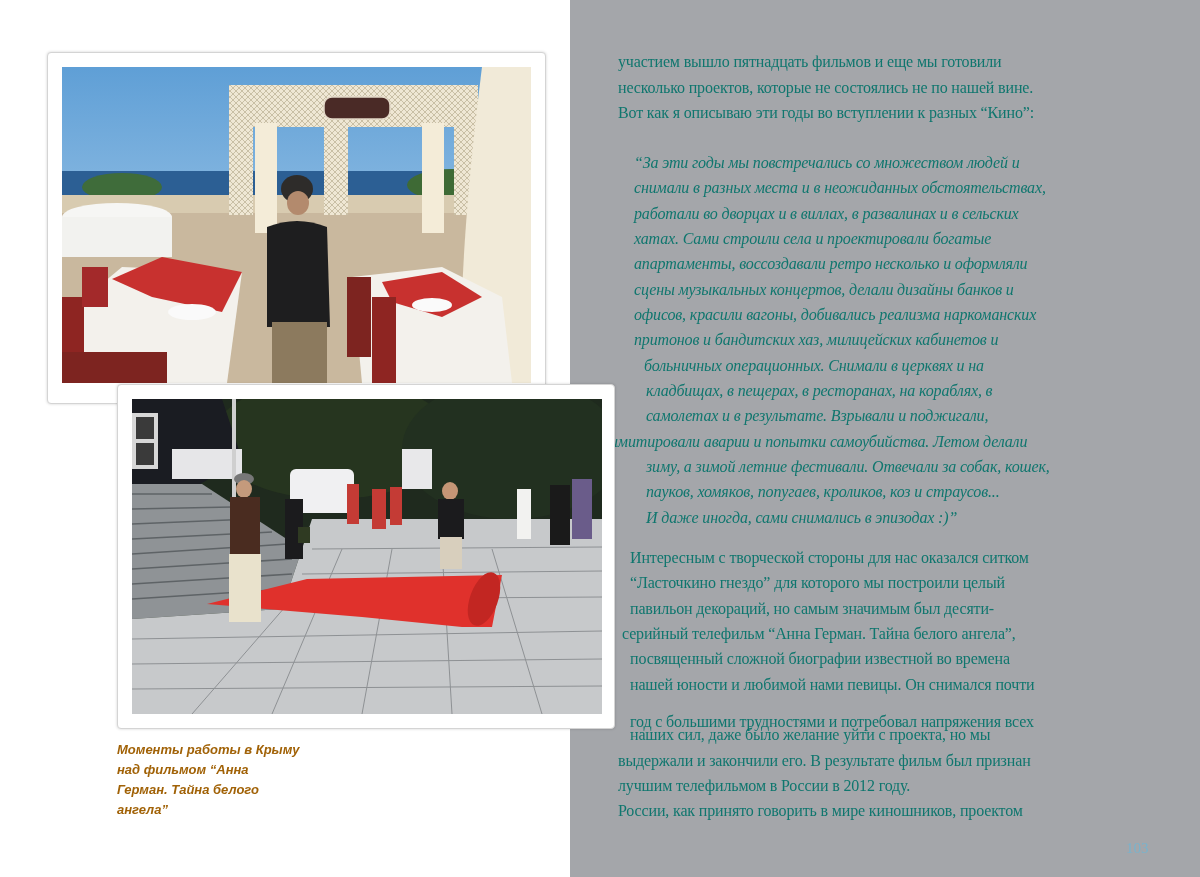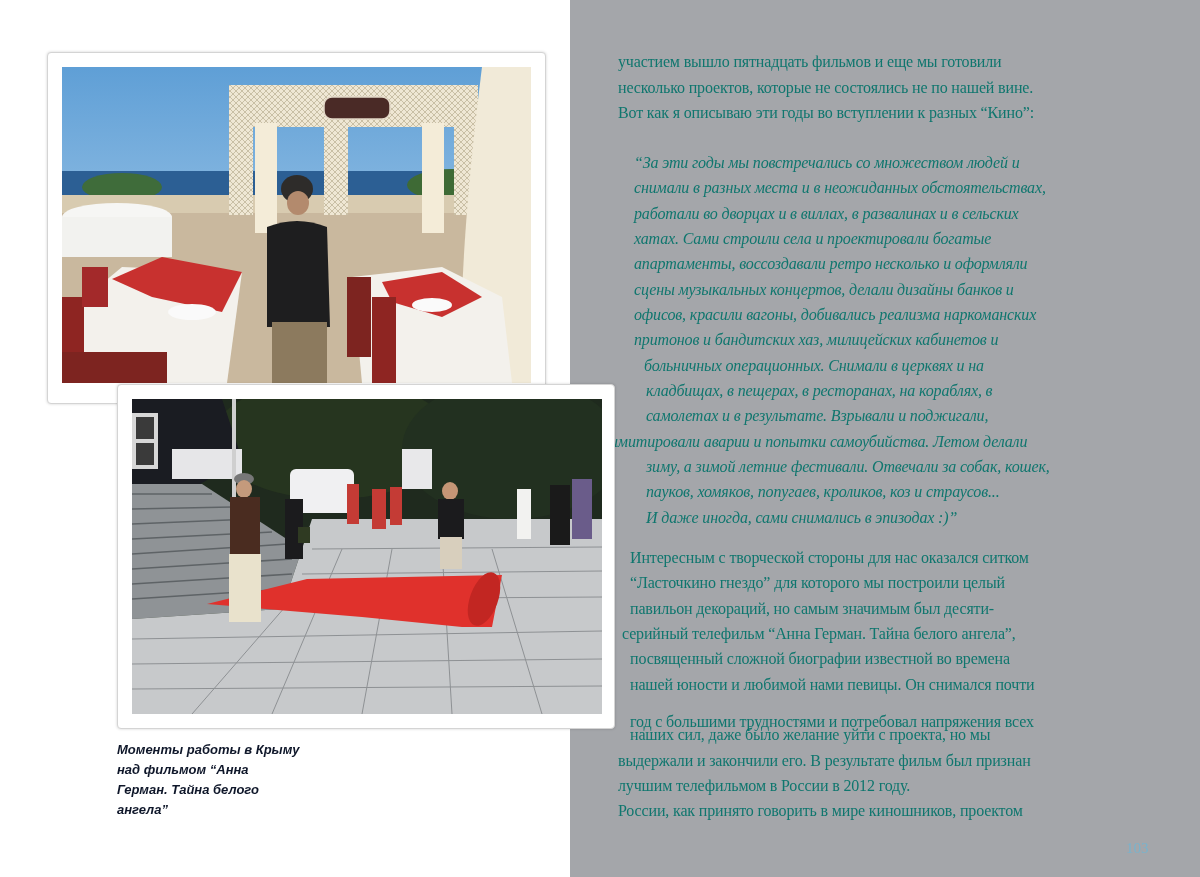--- a/index.html
+++ b/index.html
@@ -33,21 +33,21 @@
     #frame-top .photo { left: 14px; top: 14px; width: 469px; height: 316px; }
     
     #frame-bottom { left: 117px; top: 384px; width: 498px; height: 345px; z-index: 2; }
     #frame-bottom .photo { left: 14px; top: 14px; width: 470px; height: 315px; }
 
     .caption {
       position: absolute; left: 117px; top: 740px; width: 200px;
       font-family: "Liberation Sans", sans-serif;
       font-size: 13px; line-height: 20px;
       font-weight: bold; font-style: italic;
-      color: #0f172a;
+      color: #a16207;
     }
     .text-line {
       position: absolute;
       font-family: Liberation Serif, serif;
       font-size: 16px;
       line-height: 25.3px;
       color: #0f766e;
       white-space: nowrap;
       letter-spacing: -0.15px;
     }

